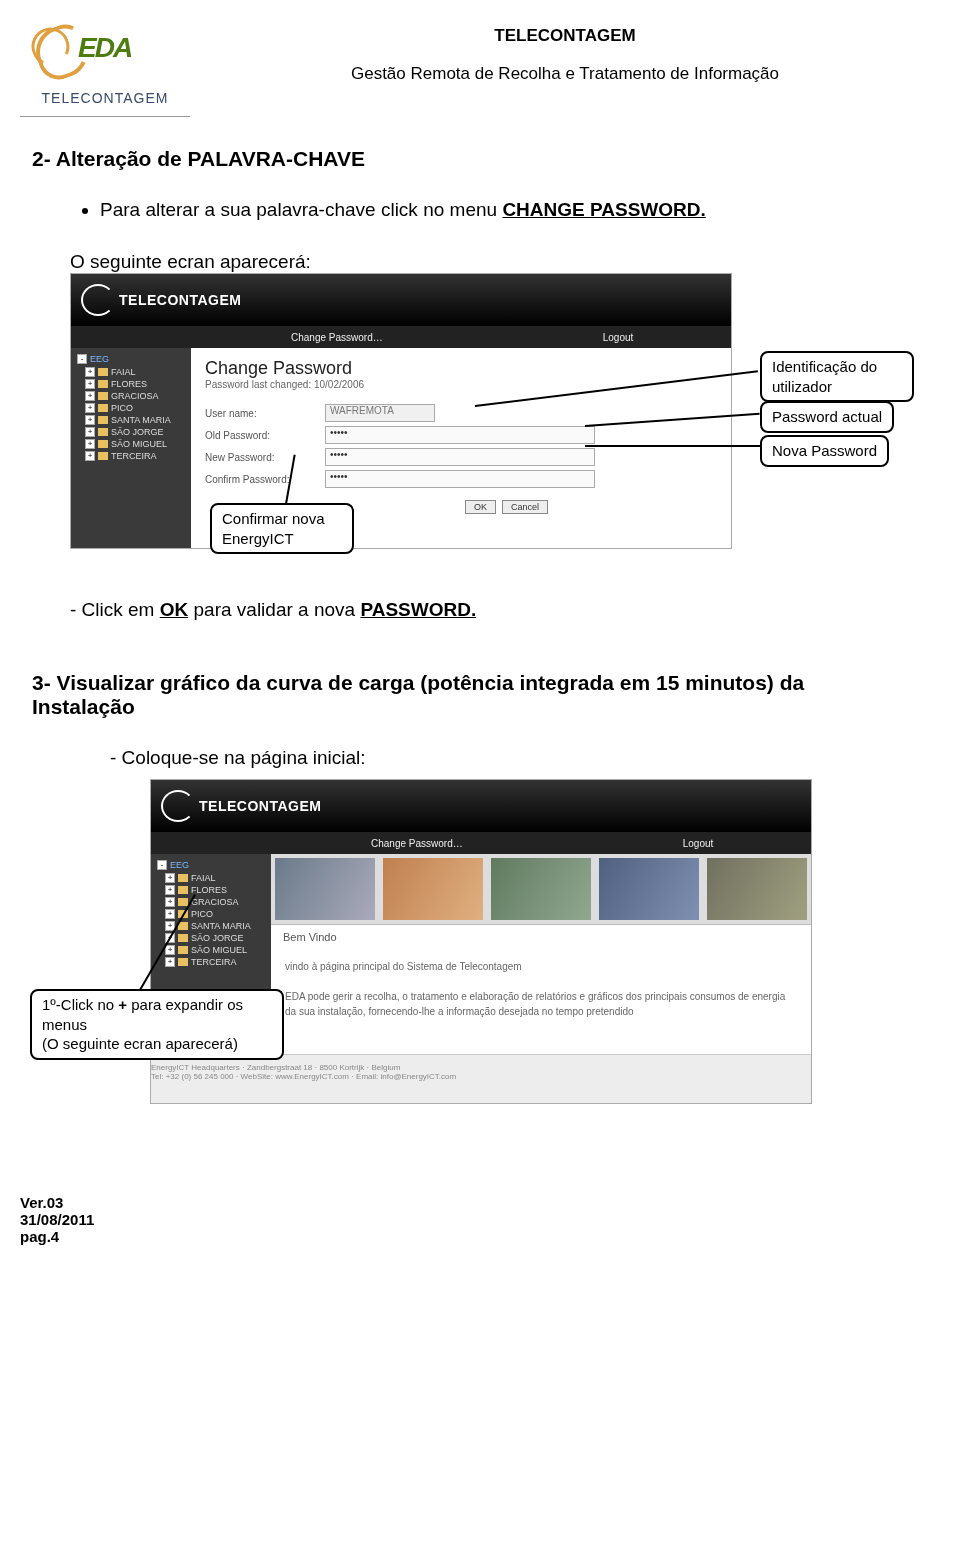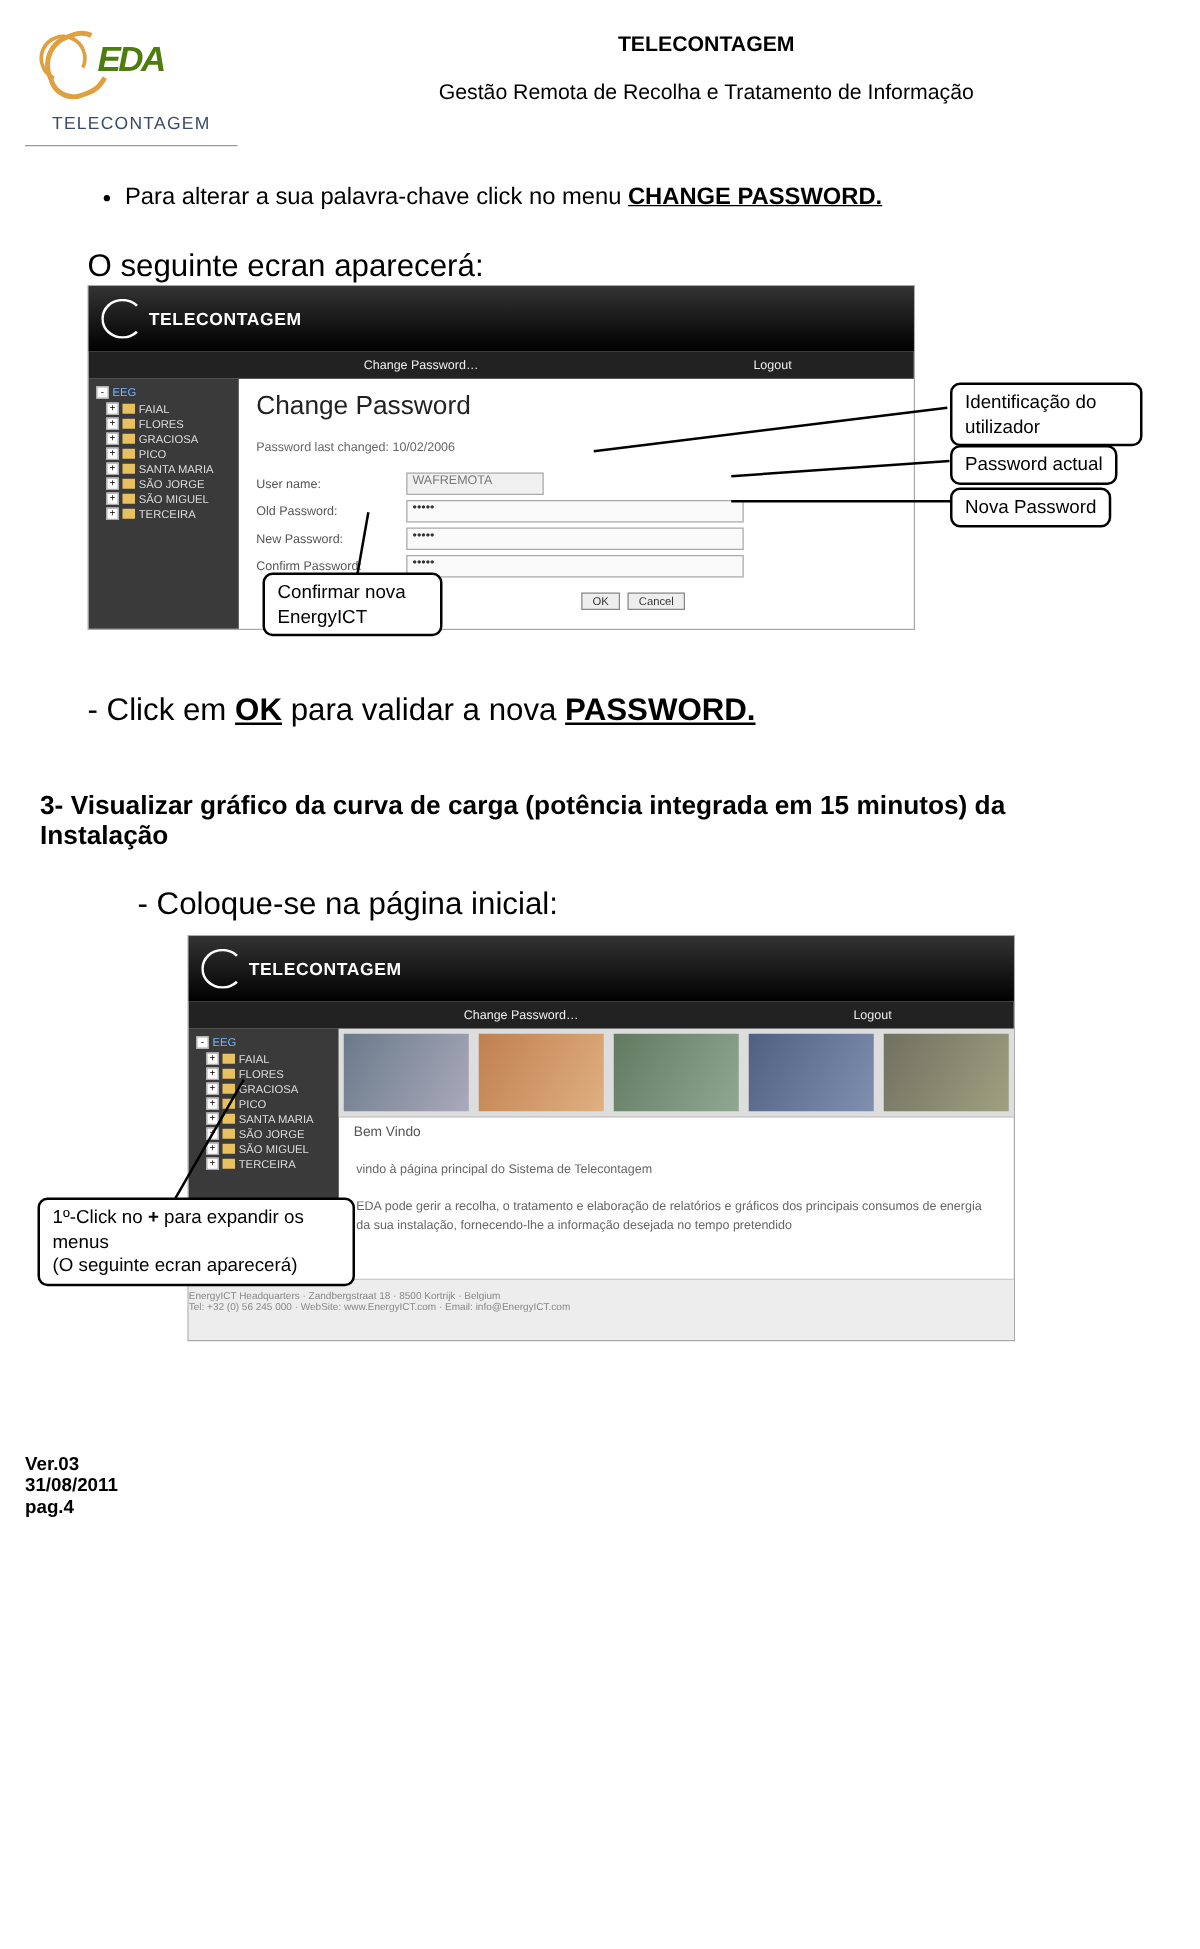--- a/index.html
+++ b/index.html
@@ -82,21 +82,21 @@
   .header-text .subtitle {
     font-size: 17px;
     margin-top: 18px;
   }
   .section-heading {
     font-size: 21px;
     font-weight: bold;
     margin: 20px 0 28px 12px;
   }
   .body-text {
-    font-size: 25px;
+    font-size: 19px;
     margin-left: 50px;
   }
   .bullet {
     list-style: disc;
     margin: 0 0 30px 80px;
     padding: 0;
   }
   .bullet li {
     font-size: 19px;
   }
@@ -213,24 +213,24 @@
     background: #e8c060;
     margin-right: 3px;
   }
   .shot-content {
     flex: 1;
     padding: 10px 14px;
     font-size: 11px;
     color: #333;
   }
   .panel-title {
-    font-size: 21px;
+    font-size: 18px;
     color: #222;
     font-weight: normal;
-    margin-bottom: 16px;
+    margin-bottom: 0;
   }
   .panel-sub {
     font-size: 10px;
     color: #666;
     margin-bottom: 14px;
   }
   .form-row {
     display: flex;
     align-items: center;
     margin: 4px 0;
@@ -333,20 +333,21 @@
         <div class="eda">EDA</div>
       </div>
       <div class="logo-label">TELECONTAGEM</div>
     </div>
     <div class="header-text">
       <div class="title">TELECONTAGEM</div>
       <div class="subtitle">Gestão Remota de Recolha e Tratamento de Informação</div>
     </div>
   </div>
 
+  <div class="section-heading">2- Alteração de PALAVRA-CHAVE</div>
 
   <ul class="bullet">
     <li>
       <span>Para alterar a sua palavra-chave click no menu </span><span class="under bold">CHANGE PASSWORD.</span>
     </li>
   </ul>
 
   <div class="body-text">O seguinte ecran aparecerá:</div>
 
   <div class="shot-wrap">

